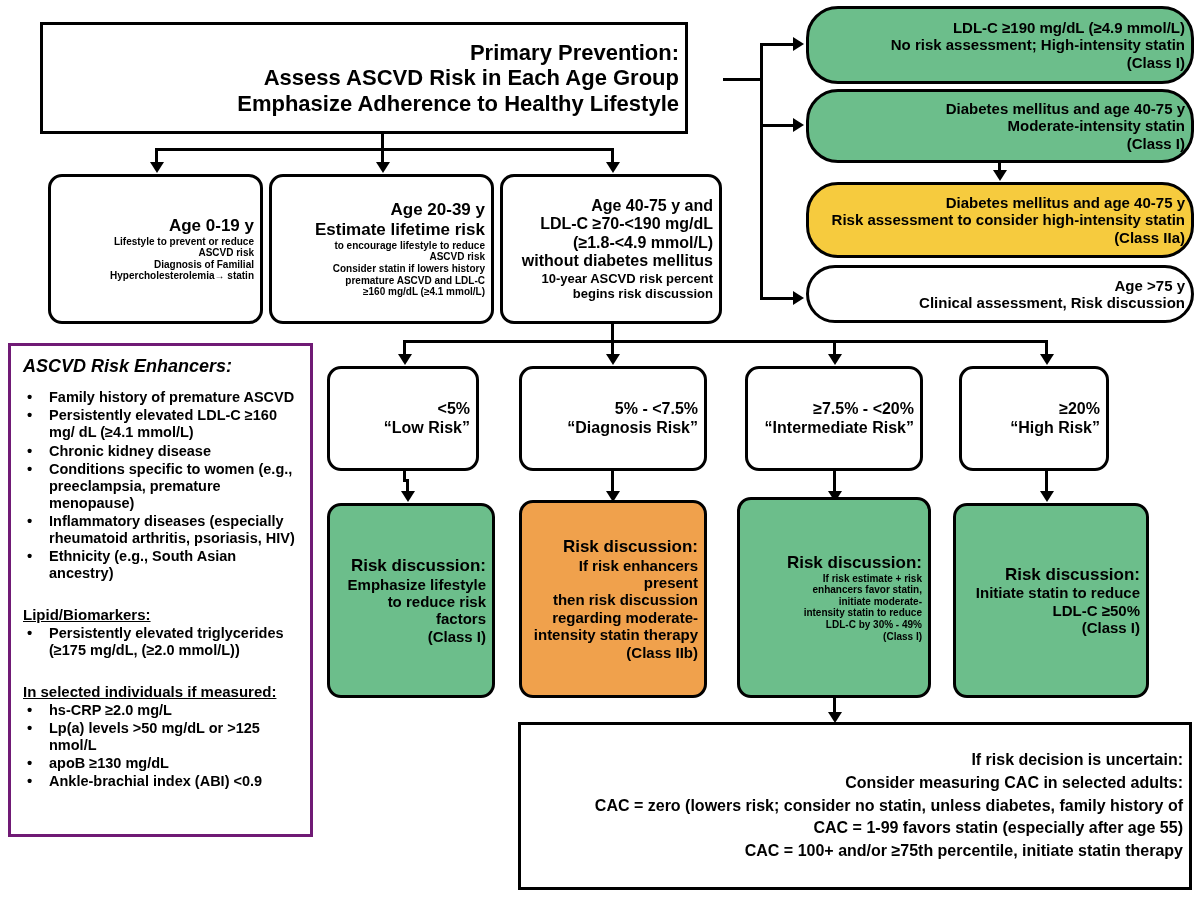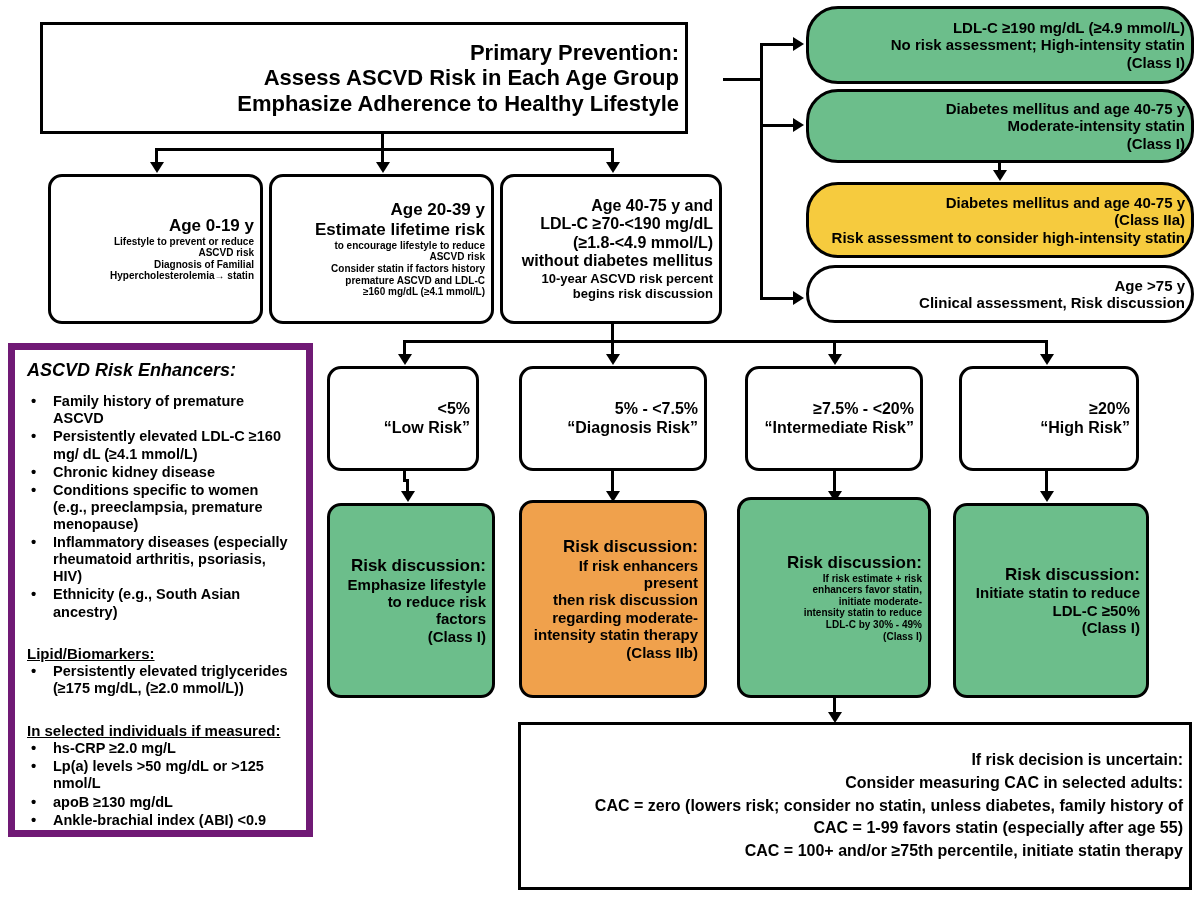--- a/index.html
+++ b/index.html
@@ -43,21 +43,21 @@
   .t17{font-size:17px;}
   .t16{font-size:16px;}
   .t15{font-size:15px;}
   .t14{font-size:10px;}
   .t13{font-size:13px;}
 
   
   #enhancers{
     position:absolute;
     box-sizing:border-box;
-    border:7px solid #701a75;
+    border:3px solid #701a75;
     background:#fff;
     text-align:left;
     padding:10px 10px 8px 12px;
     line-height:1.18;
   }
   #enhancers .title{
     font-weight:bold;font-style:italic;font-size:18px;margin-bottom:12px;
   }
   #enhancers .subhead{
     font-weight:bold;font-size:15px;text-decoration:underline;margin-top:24px;margin-bottom:1px;
@@ -112,22 +112,22 @@
   </div>
 
   <div class="node pill green" style="left:806px;top:89px;width:388px;height:74px;">
     <span class="ln b t15">Diabetes mellitus and age 40-75 y</span>
     <span class="ln b t15">Moderate-intensity statin</span>
     <span class="ln b t15">(Class I)</span>
   </div>
 
   <div class="node pill yellow" style="left:806px;top:182px;width:388px;height:76px;">
     <span class="ln b t15">Diabetes mellitus and age 40-75 y</span>
+    <span class="ln b t15">Risk assessment to consider high-intensity statin</span>
     <span class="ln b t15">(Class IIa)</span>
-    <span class="ln b t15">Risk assessment to consider high-intensity statin</span>
   </div>
 
   <div class="node pill" style="left:806px;top:265px;width:388px;height:58px;">
     <span class="ln b t15">Age &gt;75 y</span>
     <span class="ln b t15">Clinical assessment, Risk discussion</span>
   </div>
 
   <div class="ln-h" style="left:723px;top:78px;width:40px;"></div>
   <div class="ln-v" style="left:760px;top:45px;height:255px;"></div>
   <div class="ln-h" style="left:760px;top:43px;width:33px;"></div>
@@ -155,21 +155,21 @@
     <span class="ln b t14">ASCVD risk</span>
     <span class="ln b t14">Diagnosis of Familial</span>
     <span class="ln b t14">Hypercholesterolemia→ statin</span>
   </div>
 
   <div class="node round" style="left:269px;top:174px;width:225px;height:150px;">
     <span class="ln b t17">Age 20-39 y</span>
     <span class="ln b t17">Estimate lifetime risk</span>
     <span class="ln b t14">to encourage lifestyle to reduce</span>
     <span class="ln b t14">ASCVD risk</span>
-    <span class="ln b t14">Consider statin if factors history</span>
+    <span class="ln b t14">Consider statin if lowers history</span>
     <span class="ln b t14">premature ASCVD and LDL-C</span>
     <span class="ln b t14">≥160 mg/dL (≥4.1 mmol/L)</span>
   </div>
 
   <div class="node round" style="left:500px;top:174px;width:222px;height:150px;">
     <span class="ln b t16">Age 40-75 y and</span>
     <span class="ln b t16">LDL-C ≥70-&lt;190 mg/dL</span>
     <span class="ln b t16">(≥1.8-&lt;4.9 mmol/L)</span>
     <span class="ln b t16">without diabetes mellitus</span>
     <span class="ln b t13">10-year ASCVD risk percent</span>
@@ -215,21 +215,21 @@
     <span class="ln b t16">“Low Risk”</span>
   </div>
   <div class="node round" style="left:519px;top:366px;width:188px;height:105px;">
     <span class="ln b t16">5% - &lt;7.5%</span>
     <span class="ln b t16">“Diagnosis Risk”</span>
   </div>
   <div class="node round" style="left:745px;top:366px;width:178px;height:105px;padding-left:8px;">
     <span class="ln b t16">≥7.5% - &lt;20%</span>
     <span class="ln b t16">“Intermediate Risk”</span>
   </div>
-  <div class="node round" style="left:959px;top:366px;width:180px;height:105px;">
+  <div class="node round" style="left:959px;top:366px;width:150px;height:105px;">
     <span class="ln b t16">≥20%</span>
     <span class="ln b t16">“High Risk”</span>
   </div>
 
   <div class="ln-v" style="left:403px;top:471px;height:10px;"></div>
   <div class="ln-h" style="left:403px;top:479px;width:6px;"></div>
   <div class="ln-v" style="left:406px;top:479px;height:14px;"></div>
   <div class="arrow-d" style="left:401px;top:491px;"></div>
 
   <div class="ln-v" style="left:611px;top:471px;height:22px;"></div>

